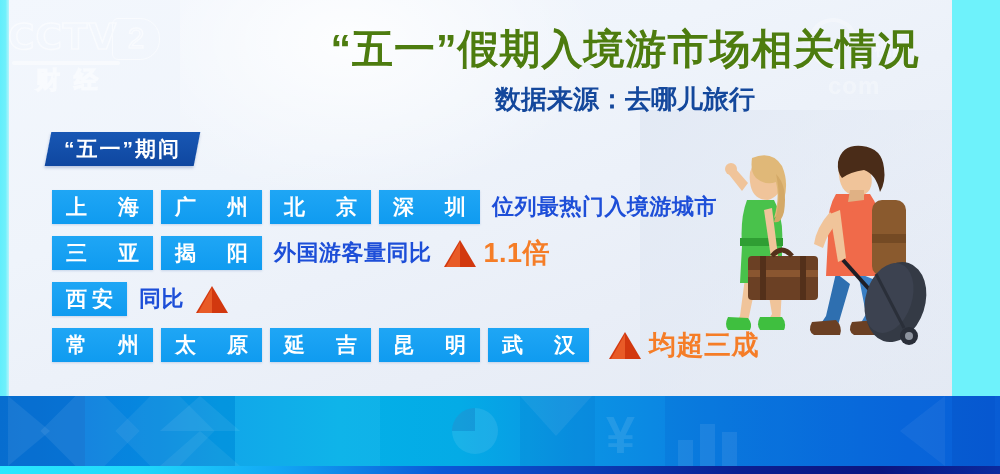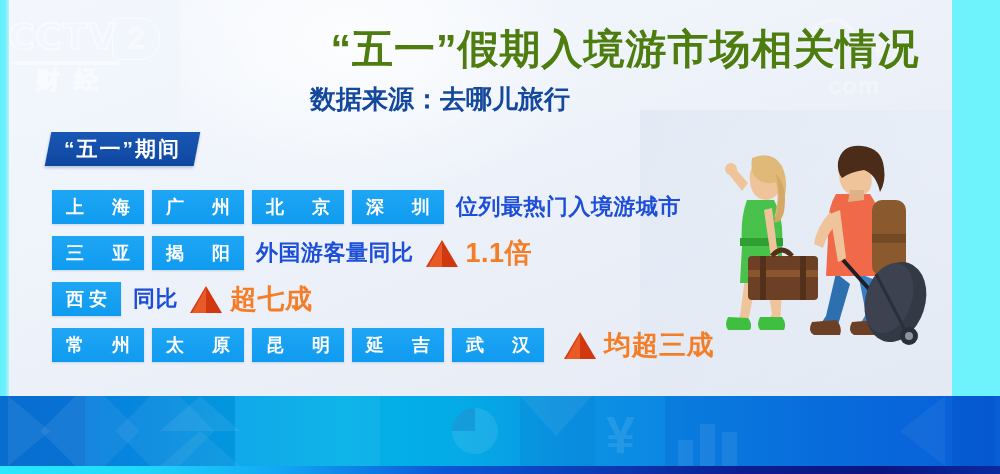--- a/index.html
+++ b/index.html
@@ -77,21 +77,21 @@
   
   .title{
     position:absolute;left:310px;top:22px;width:630px;
     font-size:41px;font-weight:bold;color:#4d7c0f;
     letter-spacing:1px;white-space:nowrap;
     text-shadow:0 1px 0 rgba(255,255,255,.6);
     text-align:center;
   }
   .subtitle{
     position:absolute;left:310px;top:82px;width:630px;
-    text-align:left;
+    text-align:center;
     font-size:26px;font-weight:bold;color:#14489c;white-space:nowrap;
   }
 
   
   .period{
     position:absolute;left:48px;top:132px;height:34px;
     padding:0 16px;
     background:linear-gradient(180deg,#1857b4 0%,#0f47a0 100%);
     transform:skewX(-11deg);
     box-shadow:0 2px 3px rgba(20,60,140,.25);
@@ -100,21 +100,21 @@
   .period span{
     transform:skewX(11deg);
     color:#fff;font-size:21px;font-weight:bold;letter-spacing:2px;white-space:nowrap;
   }
 
   
   .rows{position:absolute;left:52px;top:190px;width:700px;}
   .row{display:flex;align-items:center;height:34px;margin-bottom:12px;}
   .chip{
     background:linear-gradient(180deg,#1fa6f5 0%,#0f9bf0 100%);
-    color:#ffffff;font-size:18px;font-weight:bold;
+    color:#ffffff;font-size:21px;font-weight:bold;
     letter-spacing:5px;padding:4px 9px 4px 14px;
     margin-right:8px;white-space:nowrap;line-height:26px;
     box-shadow:0 1px 2px rgba(20,80,160,.18);
   }
   .rowtext{
     font-size:22px;font-weight:bold;color:#1d4ed8;
     white-space:nowrap;margin-left:4px;letter-spacing:.5px;
   }
   .tri{
     width:0;height:0;margin:0 6px 0 12px;
@@ -213,27 +213,26 @@
         <div class="chip">三　亚</div>
         <div class="chip">揭　阳</div>
         <div class="rowtext">外国游客量同比</div>
         <div class="tri"></div>
         <div class="hl">1.1倍</div>
       </div>
       <div class="row">
         <div class="chip">西安</div>
         <div class="rowtext">同比</div>
         <div class="tri"></div>
-        <div class="hl">超七成</div>
       </div>
       <div class="row">
         <div class="chip">常　州</div>
         <div class="chip">太　原</div>
+        <div class="chip">延　吉</div>
         <div class="chip">昆　明</div>
-        <div class="chip">延　吉</div>
         <div class="chip">武　汉</div>
         <div class="tri"></div>
         <div class="hl">均超三成</div>
       </div>
     </div>
 
   <div class="travelers">
     <svg viewBox="0 0 250 225" width="250" height="225" xmlns="http://www.w3.org/2000/svg">
 
       <path d="M58 45 L44 29 L37 34 L52 53 Z" fill="#f0c49a"></path>

